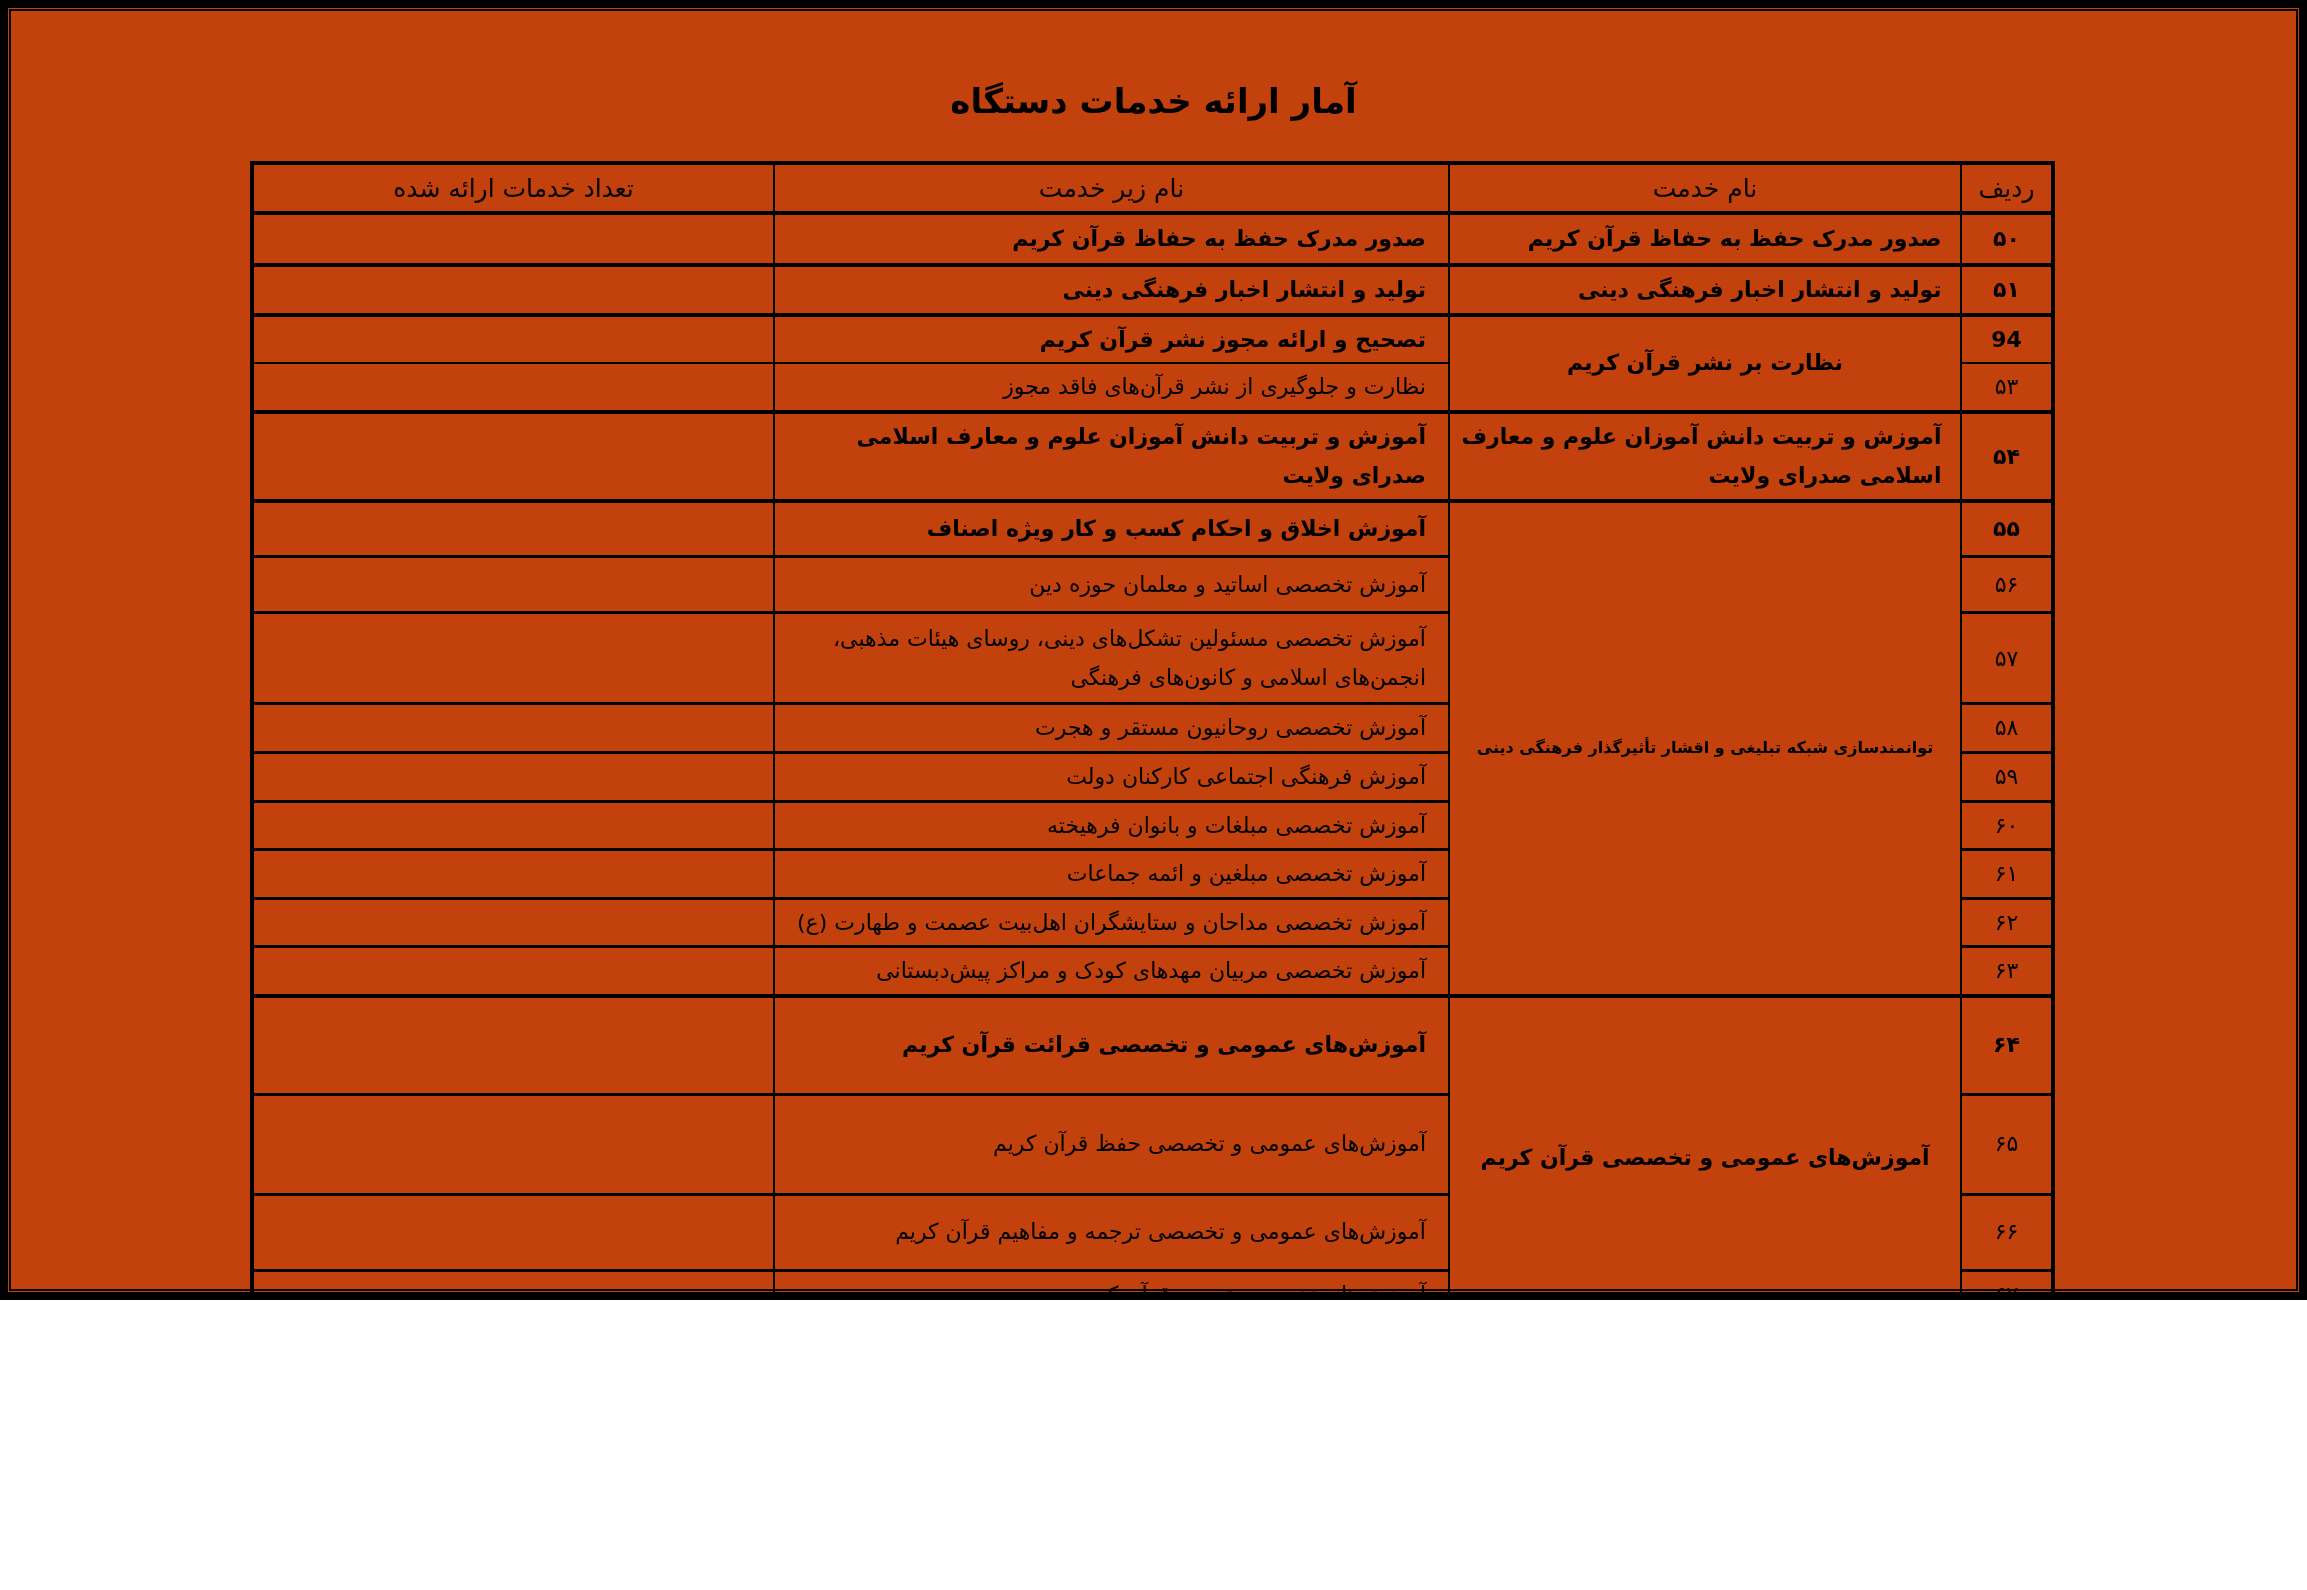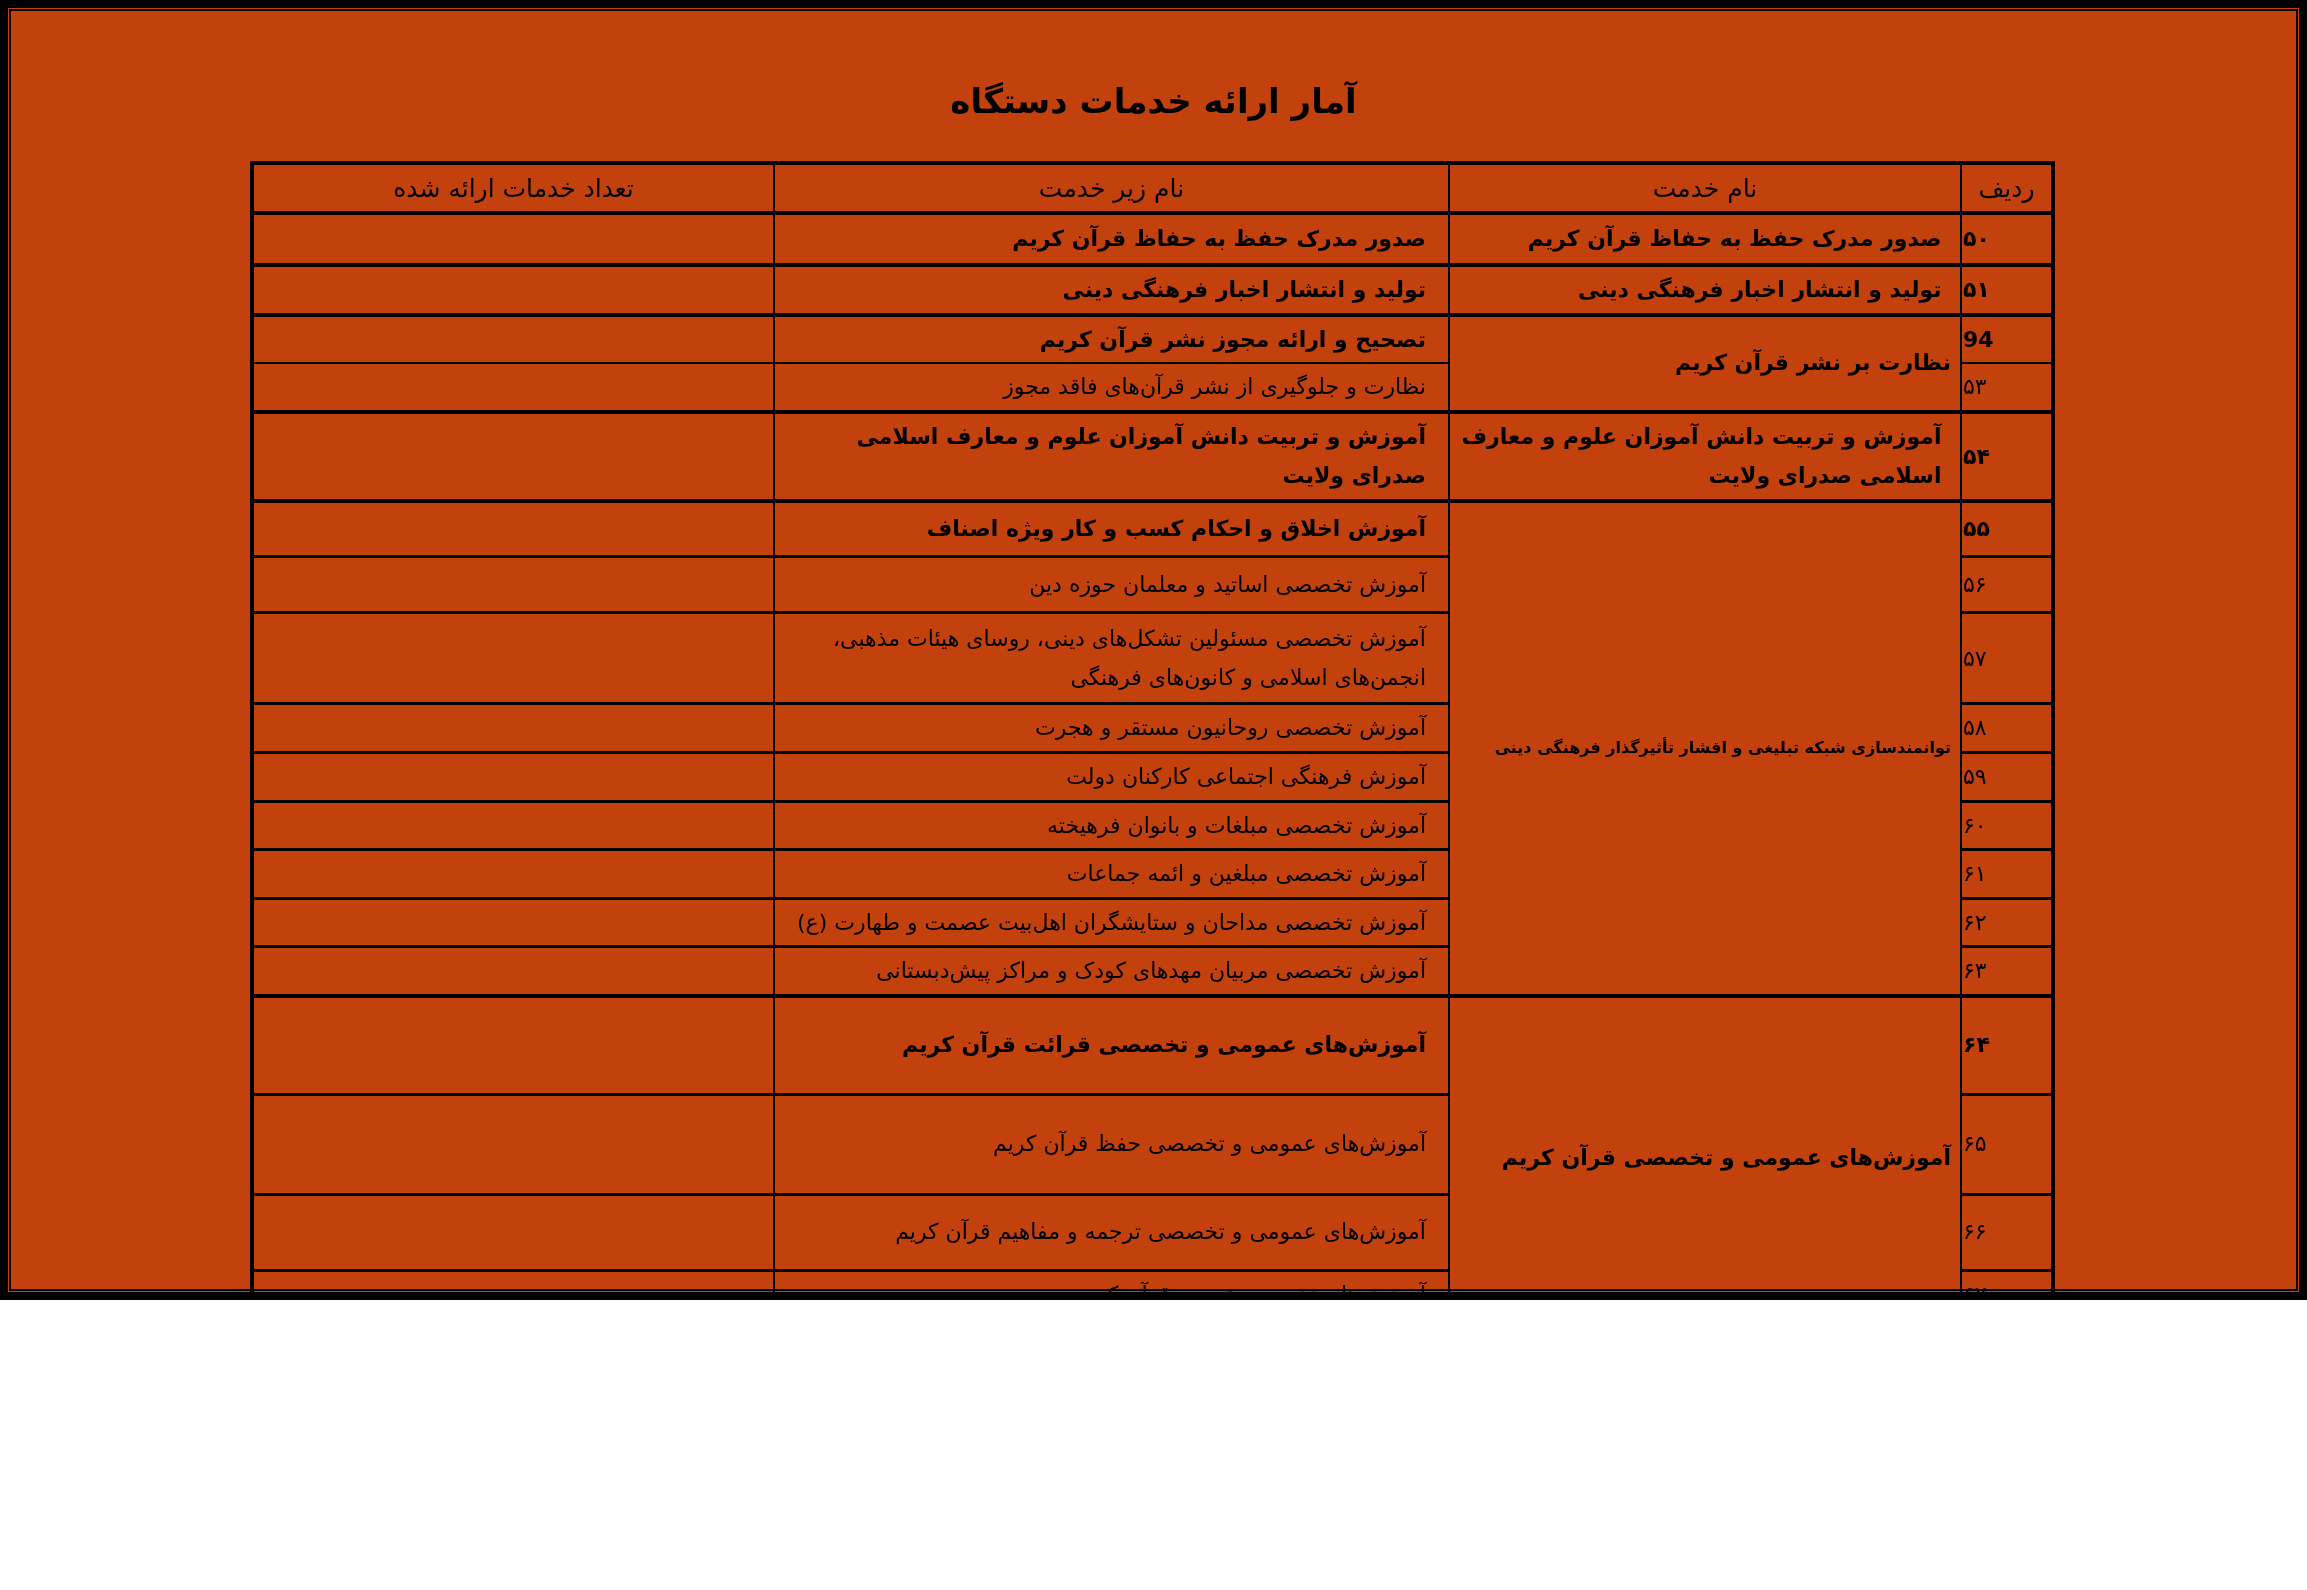--- a/index.html
+++ b/index.html
@@ -17,23 +17,23 @@
     text-align:center;font-size:34px;font-weight:bold;
   }
   table.tbl{
     position:absolute;top:150px;left:239px;width:1800px;
     border-collapse:collapse;table-layout:fixed;direction:rtl;
     border:4.4px solid #000;
   }
   .tbl th,.tbl td{border:2.2px solid #000;vertical-align:middle;overflow:hidden;}
   .tbl th{font-size:25px;font-weight:normal;text-align:center;padding:0 6px;}
   .tbl td{font-size:22px;line-height:1.8;}
-  .c-no{text-align:left;}
+  .c-no{text-align:center;}
   .c-service{text-align:right;padding:3px 18.5px 3px 11px;}
-  .c-service.merged{text-align:right;padding:3px 9px;}
+  .c-service.merged{text-align:center;padding:3px 9px;}
   .c-service.fit{font-size:16px;}
   .c-sub{text-align:right;padding:3px 22px 3px 11px;}
   tr.g > td{border-top-width:4.4px;font-weight:bold;}
   tr.m > td{border-top-width:3px;}
   tr.t > td{border-top-width:1.5px;}
   .pageno{
     position:absolute;top:1431px;left:0;width:100%;
     text-align:center;font-size:25px;
   }
 </style>

